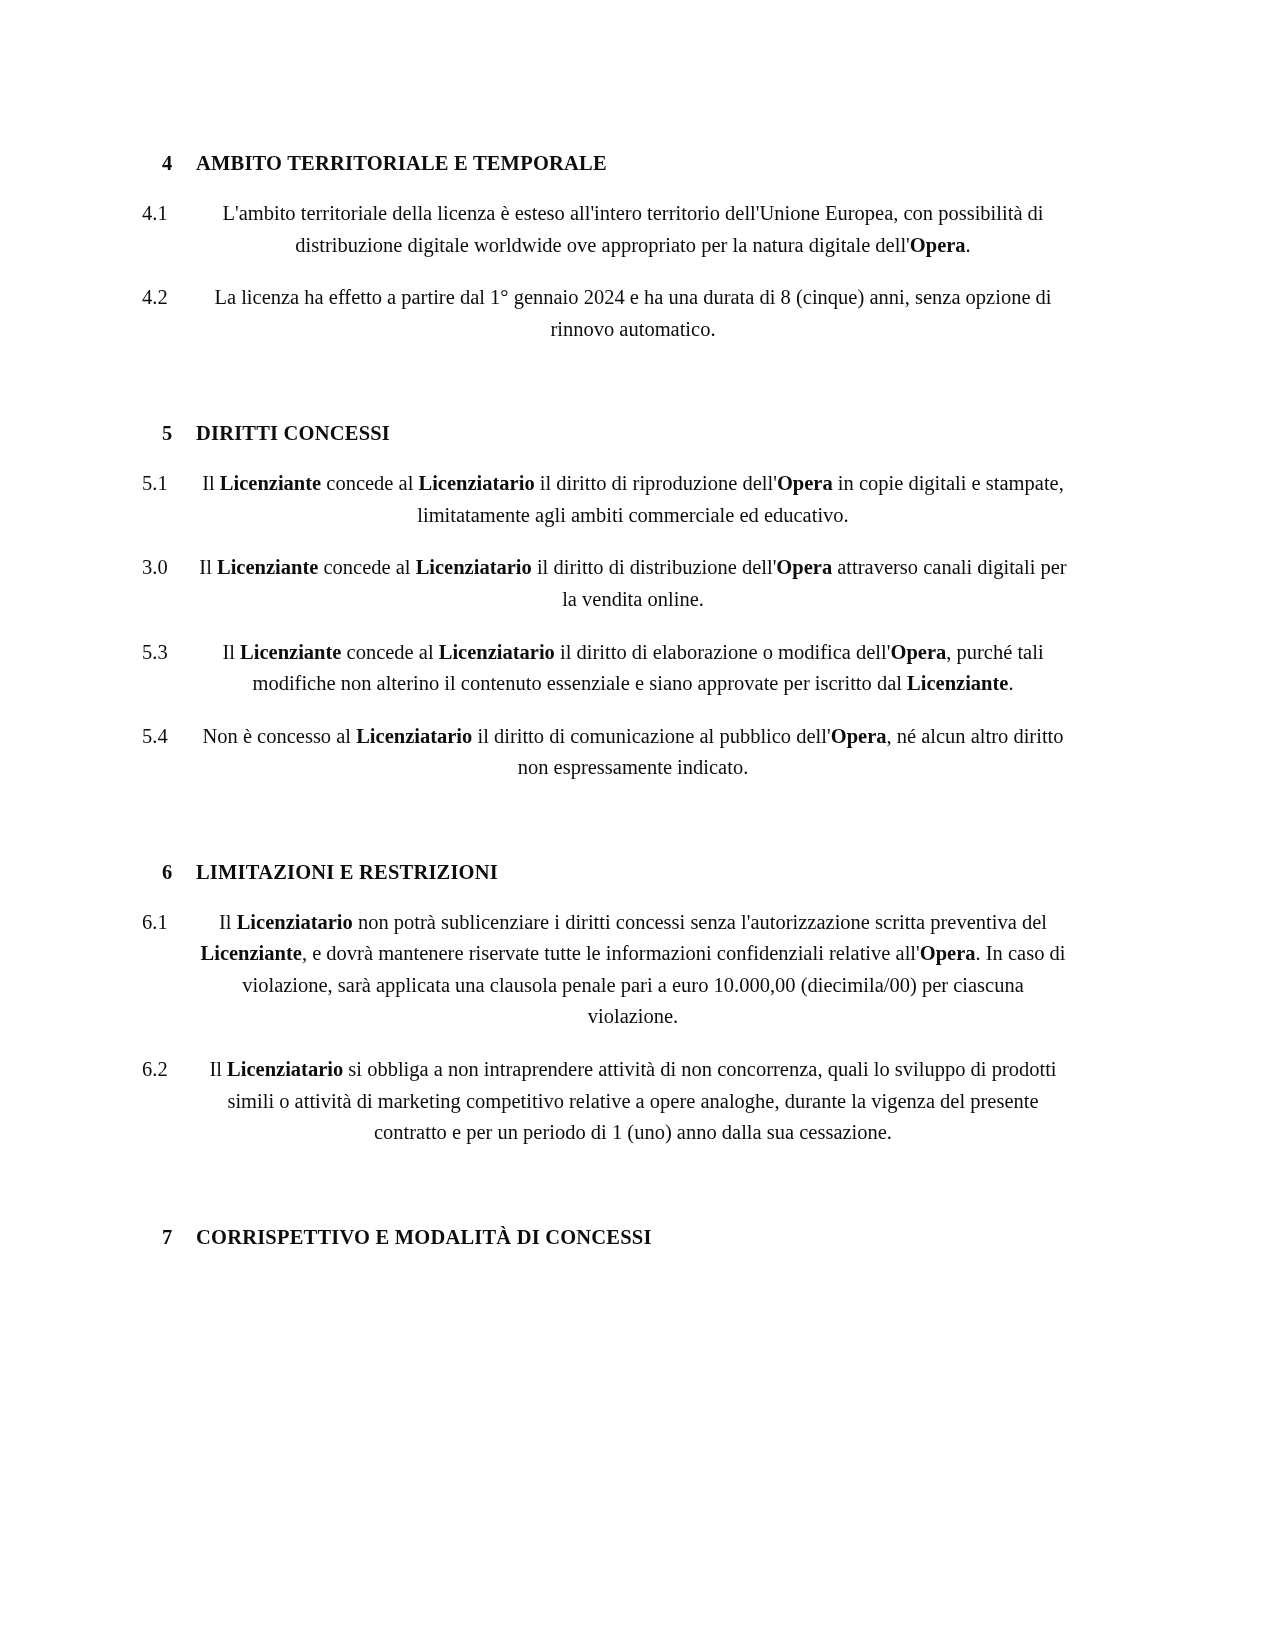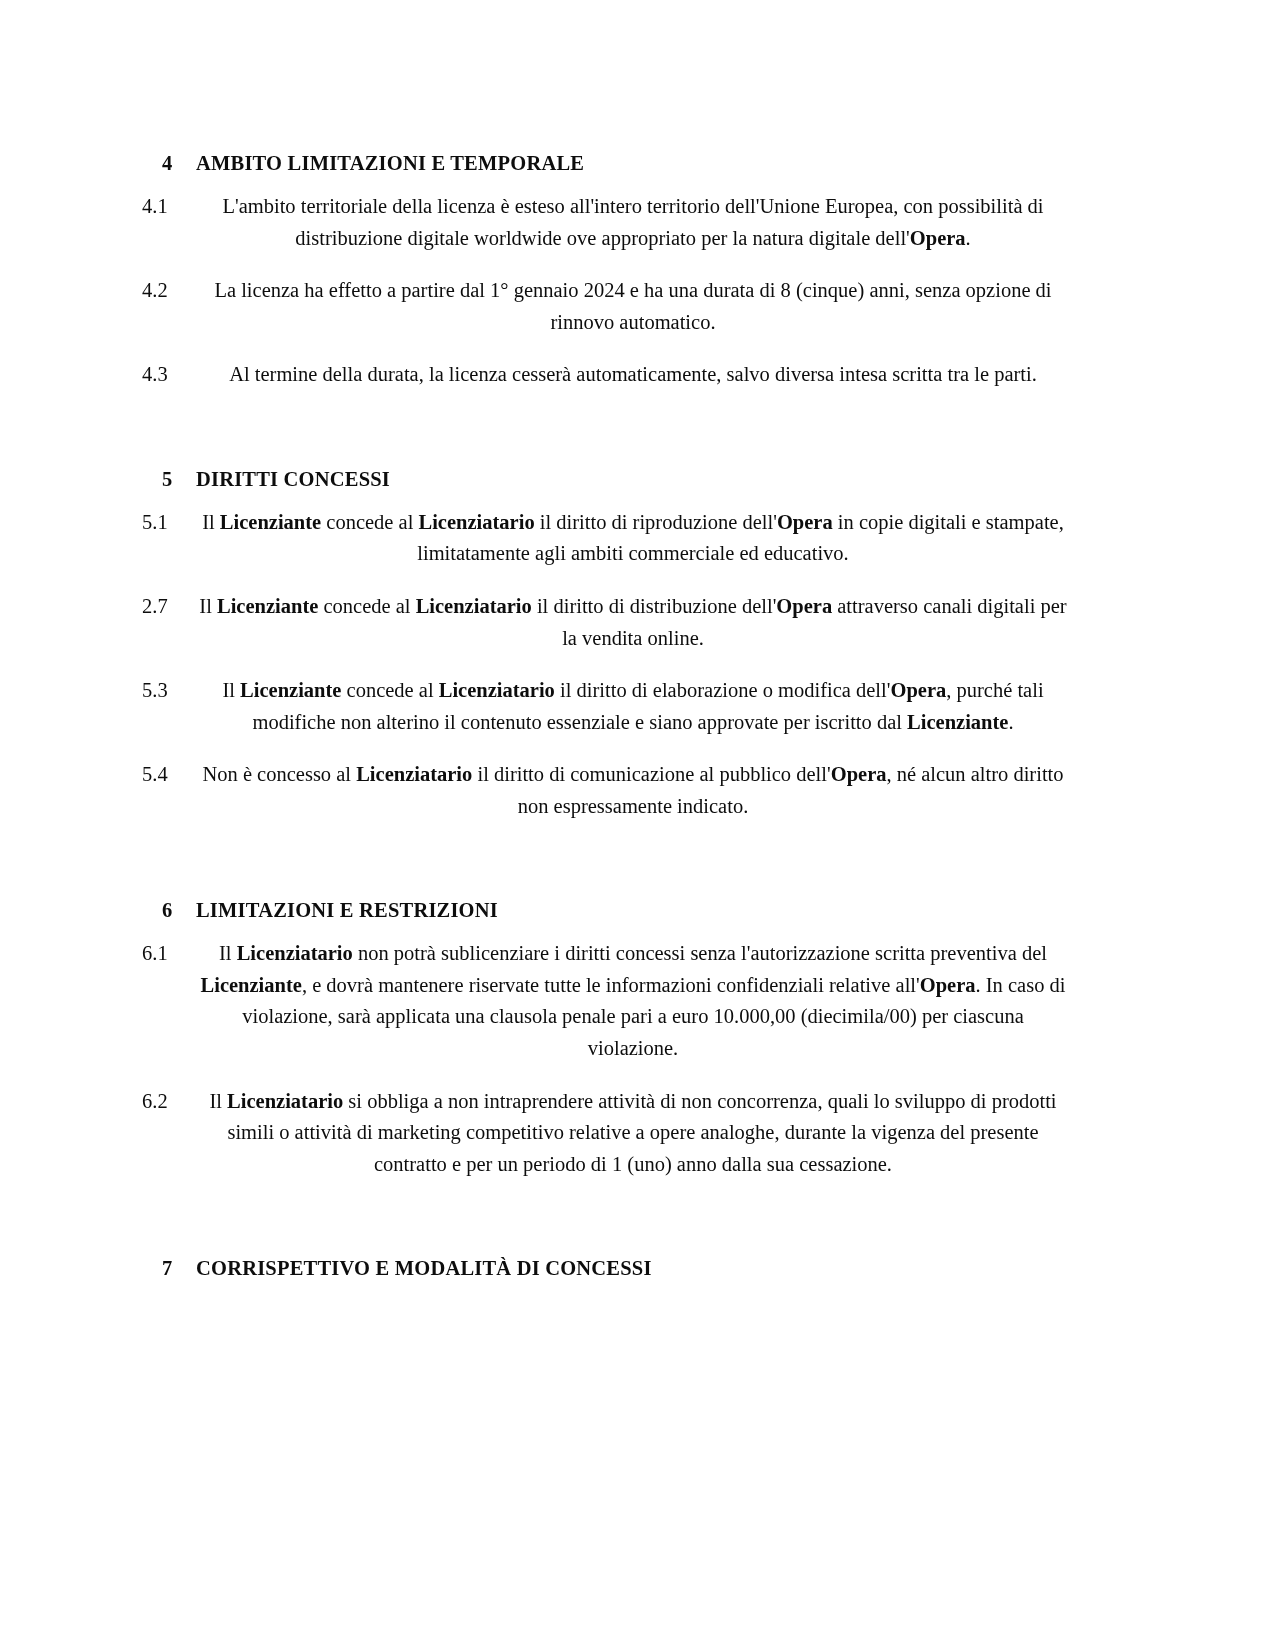--- a/index.html
+++ b/index.html
@@ -44,21 +44,21 @@
     box-sizing: border-box;
   }
 
   .section-heading .sec-title {
     flex: 1 1 auto;
     text-transform: none;
   }
 
   
   .section-heading + .clause {
-    margin-top: 16px;
+    margin-top: 23px;
   }
 
   
   .clause {
     display: flex;
     align-items: baseline;
     font-size: 20.5px;
     line-height: 1.54;
     margin: 0 0 21px 0;
   }
@@ -90,47 +90,43 @@
   }
 </style>
 </head>
 <body>
 
 <div class="page">
   <div class="doc-body" id="doc-body">
       <div class="section-block">
         <div class="section-heading">
           <span class="sec-num">4</span>
-          <span class="sec-title">AMBITO LIMITAZIONI E TEMPORALE</span>
+          <span class="sec-title">AMBITO TERRITORIALE E TEMPORALE</span>
         </div>
         <div class="clause">
           <span class="cl-num">4.1</span>
           <span class="cl-text">L'ambito territoriale della licenza è esteso all'intero territorio dell'Unione Europea, con possibilità di distribuzione digitale worldwide ove appropriato per la natura digitale dell'<b>Opera</b>.</span>
         </div>
         <div class="clause">
           <span class="cl-num">4.2</span>
           <span class="cl-text">La licenza ha effetto a partire dal 1° gennaio 2024 e ha una durata di 8 (cinque) anni, senza opzione di rinnovo automatico.</span>
-        </div>
-        <div class="clause">
-          <span class="cl-num">4.3</span>
-          <span class="cl-text">Al termine della durata, la licenza cesserà automaticamente, salvo diversa intesa scritta tra le parti.</span>
         </div>
       </div>
       <div class="section-gap"></div>
       <div class="section-block">
         <div class="section-heading">
           <span class="sec-num">5</span>
           <span class="sec-title">DIRITTI CONCESSI</span>
         </div>
         <div class="clause">
           <span class="cl-num">5.1</span>
           <span class="cl-text">Il <b>Licenziante</b> concede al <b>Licenziatario</b> il diritto di riproduzione dell'<b>Opera</b> in copie digitali e stampate, limitatamente agli ambiti commerciale ed educativo.</span>
         </div>
         <div class="clause">
-          <span class="cl-num">2.7</span>
+          <span class="cl-num">3.0</span>
           <span class="cl-text">Il <b>Licenziante</b> concede al <b>Licenziatario</b> il diritto di distribuzione dell'<b>Opera</b> attraverso canali digitali per la vendita online.</span>
         </div>
         <div class="clause">
           <span class="cl-num">5.3</span>
           <span class="cl-text">Il <b>Licenziante</b> concede al <b>Licenziatario</b> il diritto di elaborazione o modifica dell'<b>Opera</b>, purché tali modifiche non alterino il contenuto essenziale e siano approvate per iscritto dal <b>Licenziante</b>.</span>
         </div>
         <div class="clause">
           <span class="cl-num">5.4</span>
           <span class="cl-text">Non è concesso al <b>Licenziatario</b> il diritto di comunicazione al pubblico dell'<b>Opera</b>, né alcun altro diritto non espressamente indicato.</span>
         </div>

